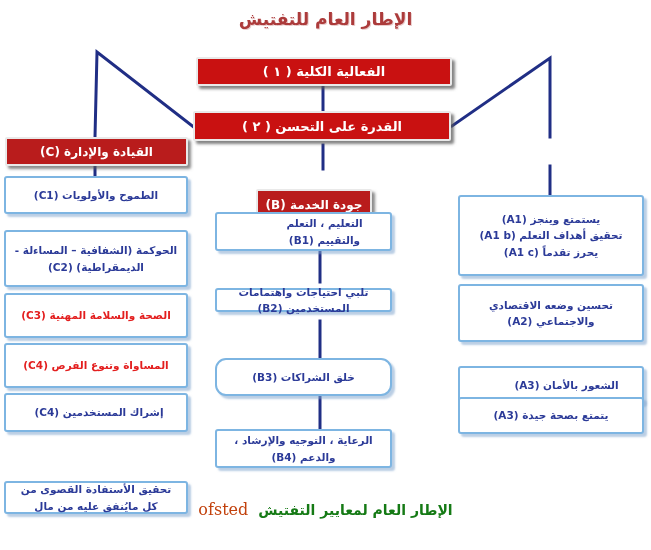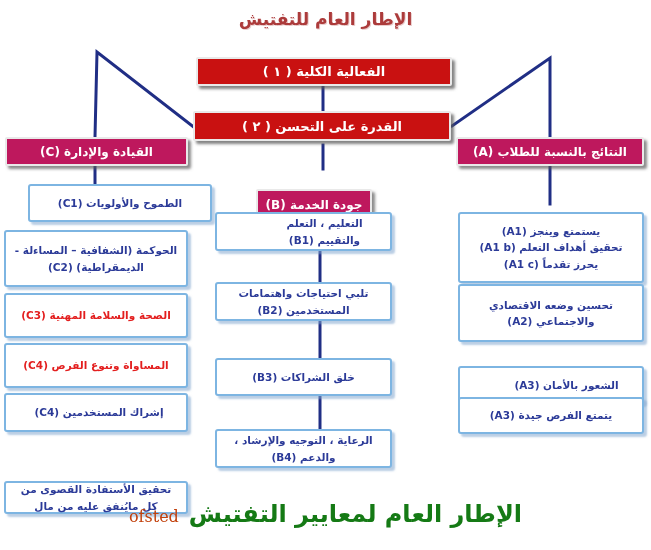--- a/index.html
+++ b/index.html
@@ -11,70 +11,70 @@
   .node{
     position:absolute;display:flex;align-items:center;justify-content:center;
     text-align:center;box-sizing:border-box;z-index:1;direction:rtl;
   }
   .rootbox{
     background:#c91111;color:#ffffff;font-weight:bold;font-size:13px;
     border:2px solid #e9e9e9;border-radius:2px;
     box-shadow:3px 3px 3px rgba(90,90,90,.75);
   }
   .header{
-    background:#be185d;color:#ffffff;font-weight:bold;font-size:12px;
+    background:#b91c1c;color:#ffffff;font-weight:bold;font-size:12px;
     border:2px solid #e9e9e9;border-radius:2px;
     box-shadow:3px 3px 3px rgba(90,90,90,.7);
   }
   .item{
     background:#ffffff;color:#2b3a98;font-weight:bold;font-size:10.5px;
     border:2px solid #7db5e2;border-radius:3px;line-height:1.55;
     box-shadow:3px 3px 2px rgba(130,165,205,.55);padding:2px 6px;
   }
   .item.red{color:#e31e1e;}
   .item .line{display:block;}
   #title-top{
     position:absolute;top:9px;left:50%;transform:translateX(-50%);
     color:#ac3b3b;font-weight:bold;font-size:17px;white-space:nowrap;
     direction:rtl;z-index:1;text-shadow:1px 1px 0 rgba(170,60,60,.25);
   }
   #title-bottom{
     position:absolute;top:500px;left:50%;transform:translateX(-50%);
     display:flex;direction:rtl;align-items:baseline;gap:10px;
     white-space:nowrap;z-index:1;
   }
-  #title-bottom .ar{color:#157a15;font-weight:bold;font-size:24px;}
+  #title-bottom .ar{color:#157a15;font-weight:bold;font-size:14px;}
   #title-bottom .latin{
     color:#c2410c;font-size:16px;font-family:"DejaVu Serif",serif;direction:ltr;
   }
   
   #root1{left:196px;top:57px;width:256px;height:29px;}
   #root2{left:193px;top:111px;width:258px;height:30px;}
   
   #hdrC{left:5px;top:137px;width:183px;height:29px;}
   #hdrB{left:256px;top:169px;width:116px;height:31px;margin-top:20px;}
   #hdrA{left:456px;top:137px;width:188px;height:29px;}
   
   .colC{left:4px;width:184px;}
-  #c1{top:184px;height:38px;margin-left:24px;}
+  #c1{top:176px;height:38px;}
   #c2{top:230px;height:57px;}
   #c3{top:293px;height:45px;}
   #c4{top:343px;height:45px;}
   #c5{top:393px;height:39px;padding-left:12px;}
   #c6{top:436px;height:42px;}
   #c7{top:481px;height:33px;}
   
   .colB{left:215px;width:177px;}
   #b1{top:212px;height:39px;padding-left:48px;}
-  #b2{top:282px;height:39px;}
-  #b3{top:358px;height:38px;}
+  #b2{top:288px;height:24px;}
+  #b3{top:358px;height:38px;border-radius:11px;}
   #b4{top:429px;height:39px;}
   
   .colA{left:458px;width:186px;}
-  #a1{top:212px;height:71px;}
+  #a1{top:195px;height:81px;}
   #a2{top:284px;height:58px;}
   #a3{top:366px;height:38px;padding-left:37px;}
   #a4{top:397px;height:37px;}
   #a5{top:441px;height:47px;}
 </style>
 </head>
 <body>
 
 <div id="stage">
 
@@ -98,21 +98,20 @@
     </g>
   </svg>
 
   <div id="title-top">الإطار العام للتفتيش</div>
 
   <div class="node rootbox" id="root1">الفعالية الكلية ( ١ )</div>
   <div class="node rootbox" id="root2">القدرة على التحسن ( ٢ )</div>
 
   <div class="node header" id="hdrC">القيادة والإدارة (C)</div>
   <div class="node header" id="hdrB">جودة الخدمة (B)</div>
-  <div class="node header" id="hdrA">النتائج بالنسبة للطلاب (A)</div>
 
   <div class="node item colC" id="c1">الطموح والأولويات (C1)</div>
   <div class="node item colC" id="c2">الحوكمة (الشفافية – المساءلة - الديمقراطية) (C2)</div>
   <div class="node item colC red" id="c3">الصحة والسلامة المهنية (C3)</div>
   <div class="node item colC red" id="c4">المساواة وتنوع الفرص (C4)</div>
   <div class="node item colC" id="c5">إشراك المستخدمين (C4)</div>
   <div class="node item colC" id="c7">تحقيق الأستفادة القصوى من كل مايُنفق عليه من مال</div>
 
   <div class="node item colB" id="b1">التعليم ، التعلم والتقييم (B1)</div>
   <div class="node item colB" id="b2">تلبي احتياجات واهتمامات المستخدمين (B2)</div>
@@ -121,20 +120,20 @@
 
   <div class="node item colA" id="a1">
     <span>
       <span class="line">يستمتع وينجز (A1)</span>
       <span class="line">تحقيق أهداف التعلم (A1 b)</span>
       <span class="line">يحرز تقدماً (A1 c)</span>
     </span>
   </div>
   <div class="node item colA" id="a2">تحسين وضعه الاقتصادي والاجتماعي (A2)</div>
   <div class="node item colA" id="a3">الشعور بالأمان (A3)</div>
-  <div class="node item colA" id="a4">يتمتع الفرص جيدة (A3)</div>
+  <div class="node item colA" id="a4">يتمتع بصحة جيدة (A3)</div>
 
   <div id="title-bottom">
     <span class="ar">الإطار العام لمعايير التفتيش</span>
     <span class="latin">ofsted</span>
   </div>
 
 </div>
 
 </body></html>

